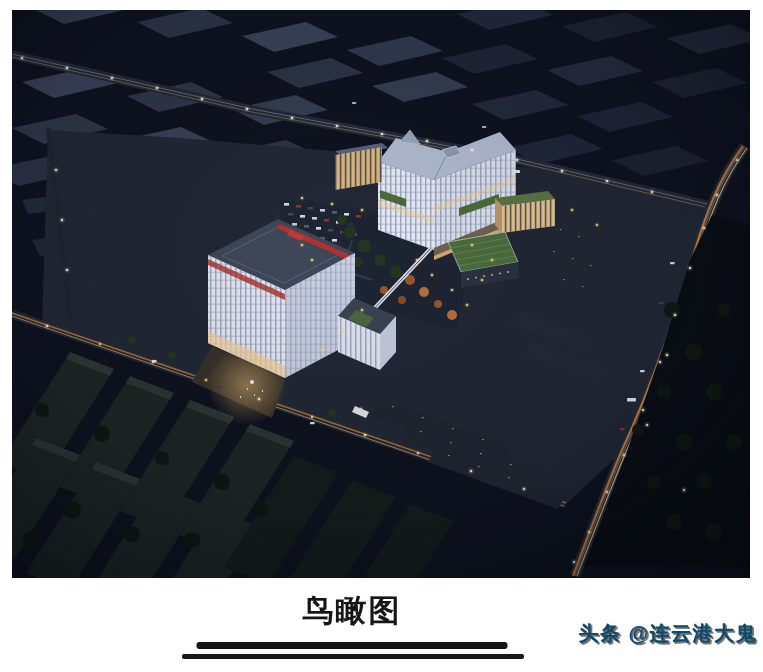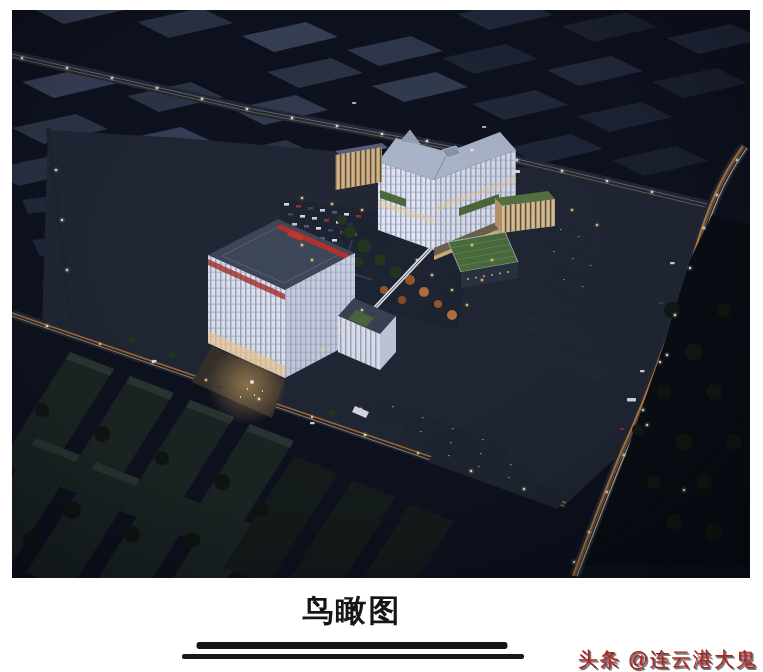--- a/index.html
+++ b/index.html
@@ -19,22 +19,22 @@
   }
   .rule-thick{
     position:absolute;left:352px;top:642px;transform:translateX(-50%);
     width:311px;height:7px;background:#141414;border-radius:3px;
   }
   .rule-thin{
     position:absolute;left:353px;top:654px;transform:translateX(-50%);
     width:342px;height:5px;background:#181818;border-radius:2px;
   }
   .watermark{
-    position:absolute;right:6px;top:646px;
-    font-size:20px;font-weight:400;color:#b91c1c;letter-spacing:1.5px;white-space:nowrap;
+    position:absolute;right:6px;top:620px;
+    font-size:20px;font-weight:700;color:#0c4a6e;letter-spacing:1.5px;white-space:nowrap;
     text-shadow:2px 2px 0 rgba(110,110,110,.9), 1px 1px 0 rgba(60,60,60,.8);
   }
 </style>
 </head>
 <body>
 
 <div class="photo">
 <svg viewBox="0 0 738 568" xmlns="http://www.w3.org/2000/svg">
   <title>夜景鸟瞰效果图：园区两栋白色亮灯主楼，绿化庭院与停车场，周边厂房、住宅及道路车流光带</title>
   <defs>

